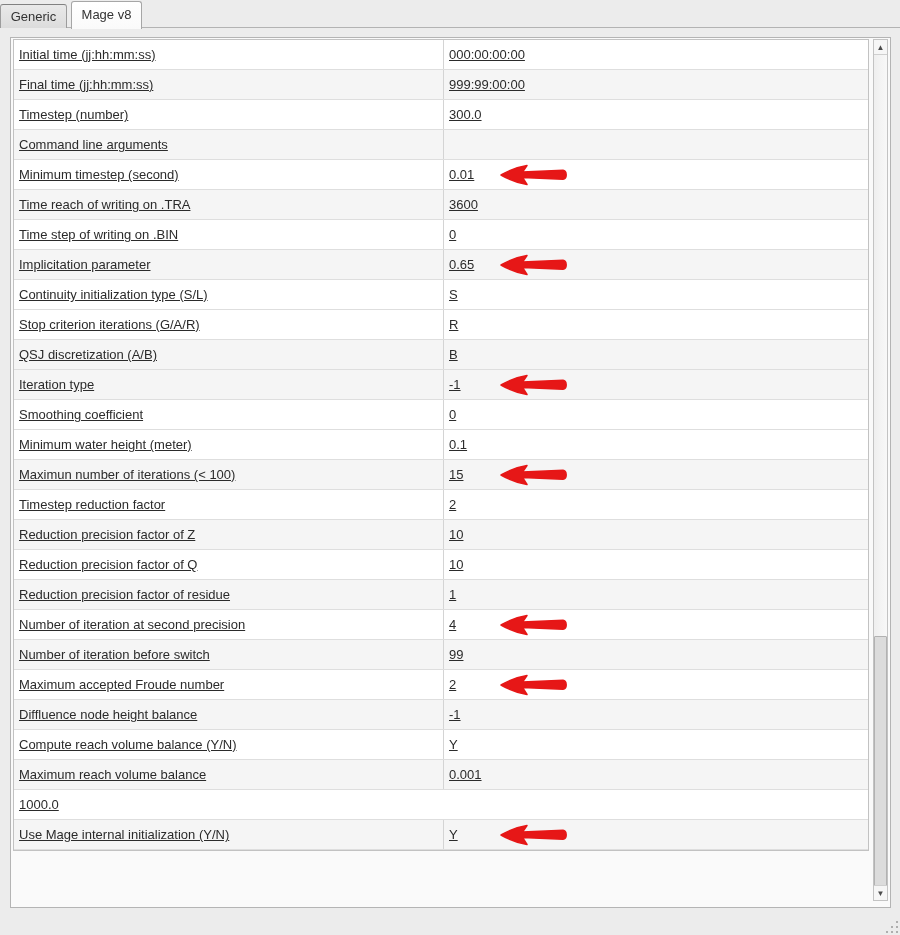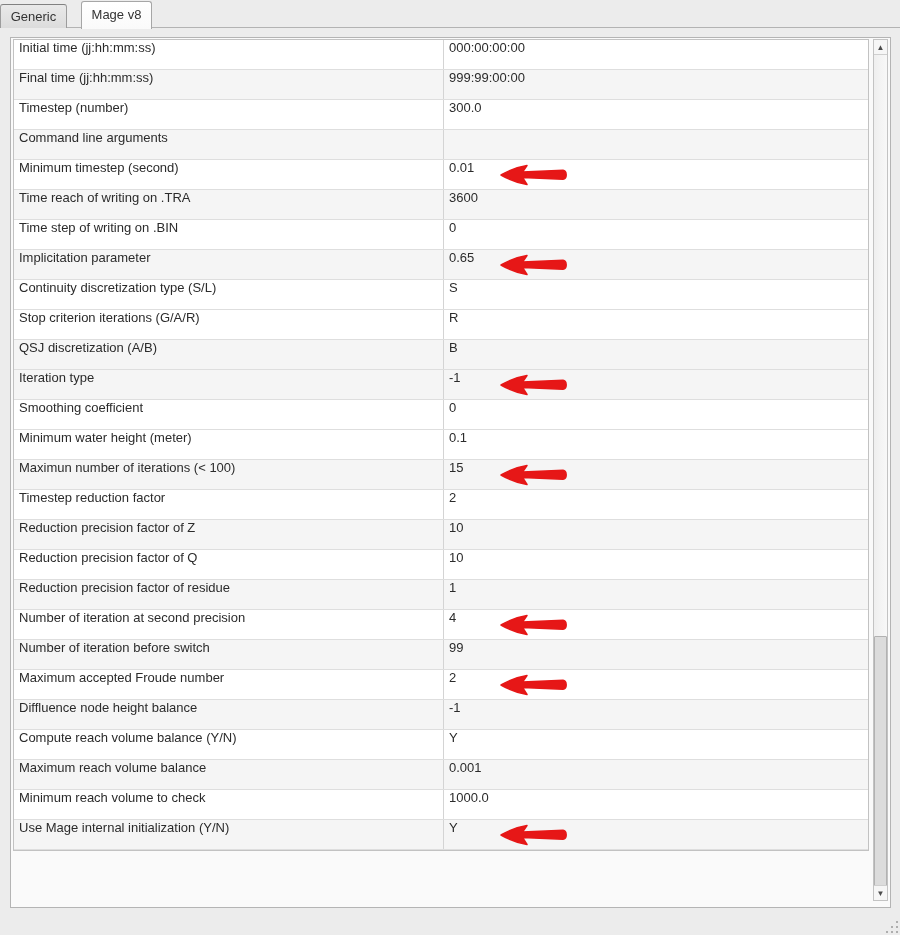--- a/index.html
+++ b/index.html
@@ -16,21 +16,21 @@
     position:absolute;box-sizing:border-box;text-align:center;
     color:#333;cursor:default;z-index:2;
   }
   .tab-inactive{
     left:0;top:4px;width:67px;height:24px;line-height:23px;
     background:linear-gradient(#e9e9e9,#dcdcdc);
     border:1px solid #9c9c9c;border-top-color:#818181;border-bottom:none;
     border-radius:3px 3px 0 0;
   }
   .tab-active{
-    left:81px;top:1px;width:71px;height:28px;line-height:26px;
+    left:71px;top:1px;width:71px;height:28px;line-height:26px;
     background:linear-gradient(#ffffff,#fafafa);
     border:1px solid #a6a6a6;border-bottom:none;
     border-radius:3px 3px 0 0;z-index:3;
   }
   
   .frame{
     position:absolute;left:10px;top:37px;width:879px;height:869px;
     box-sizing:content-box;
     border:1px solid #b4b4b4;background:#fafafa;
   }
@@ -43,21 +43,21 @@
     display:flex;height:18px;line-height:18px;
     background:linear-gradient(#fdfdfd,#efefef);
     border-bottom:1px solid #c6c6c6;
     color:#303030;
   }
   .th{box-sizing:border-box;text-align:center;}
   .th-name{width:430px;border-right:1px solid #c6c6c6;}
   .th-value{flex:1;}
   .row{display:flex;height:29px;border-bottom:1px solid #dedede;background:#ffffff;}
   .row.even{background:#f5f5f5;}
-  .cell{box-sizing:border-box;display:flex;overflow:hidden;white-space:nowrap;}
+  .cell{box-sizing:border-box;display:flex;align-items:center;overflow:hidden;white-space:nowrap;text-decoration:underline;}
   .cell-name{width:430px;padding-left:5px;border-right:1px solid #d4d4d4;}
   .cell-value{flex:1;padding-left:5px;position:relative;}
   .arrow{
     position:absolute;left:55px;top:50%;transform:translateY(-50%);
     width:72px;height:22px;line-height:0;
   }
   .arrow svg{display:block;}
   
   .vscroll{
     position:absolute;top:1px;right:2px;width:15px;height:862px;
@@ -170,21 +170,21 @@
       <span>0.65</span>
       <span class="arrow" style="color: rgb(230, 23, 23);">
         <svg width="72" height="22" viewBox="0 0 72 22" xmlns="http://www.w3.org/2000/svg">
           <path d="M2,11 C9,7 18,3 28,1.5 L23.5,8 L64,6.2 C68,6.4 68.5,15 64,15.2 L23.5,13.5 L28,20.5 C18,19 9,15 2,11 Z" fill="currentColor" stroke="currentColor" stroke-width="1.5" stroke-linejoin="round"></path>
         </svg>
       </span>
     </div>
   </div>
         <div class="row">
     <div class="cell cell-name">
-      <span>Continuity discretization type (S/L)</span>
+      <span>Continuity initialization type (S/L)</span>
     </div>
     <div class="cell cell-value">
       <span>S</span>
 
     </div>
   </div>
         <div class="row">
     <div class="cell cell-name">
       <span>Stop criterion iterations (G/A/R)</span>
     </div>
@@ -338,23 +338,20 @@
         <div class="row even">
     <div class="cell cell-name">
       <span>Maximum reach volume balance</span>
     </div>
     <div class="cell cell-value">
       <span>0.001</span>
 
     </div>
   </div>
         <div class="row">
-    <div class="cell cell-name">
-      <span>Minimum reach volume to check</span>
-    </div>
     <div class="cell cell-value">
       <span>1000.0</span>
 
     </div>
   </div>
         <div class="row even">
     <div class="cell cell-name">
       <span>Use Mage internal initialization (Y/N)</span>
     </div>
     <div class="cell cell-value">

